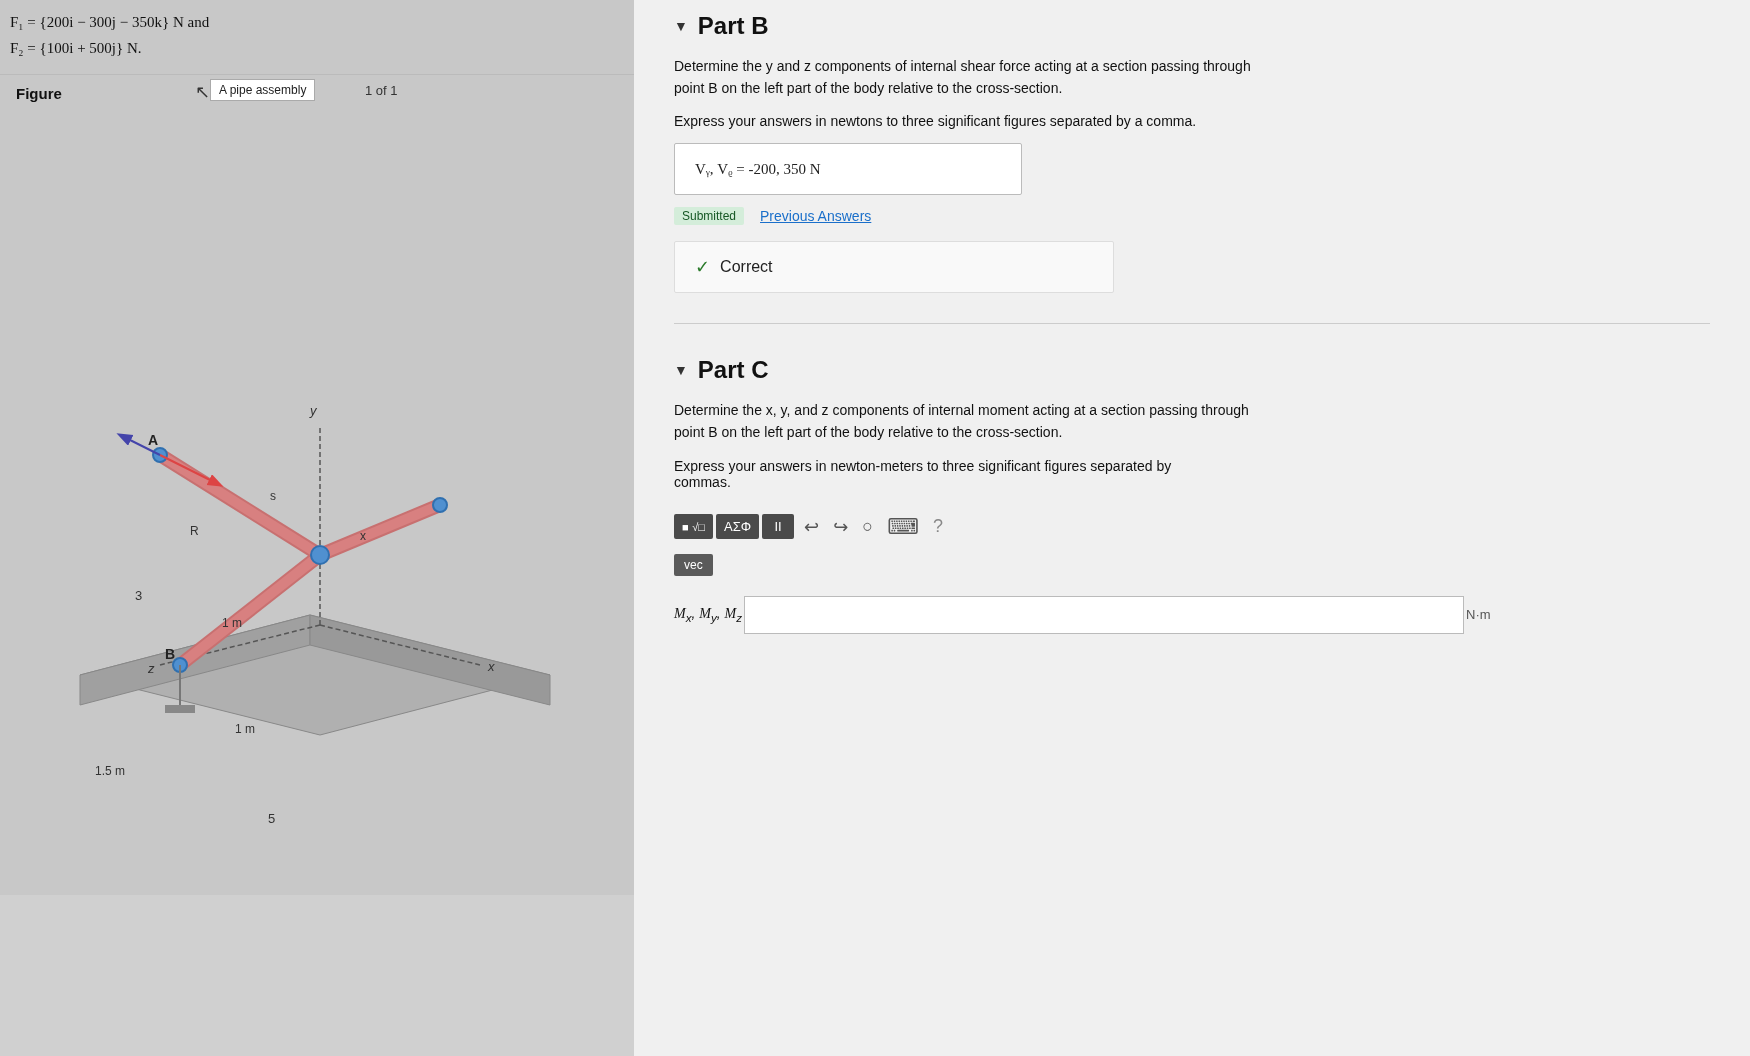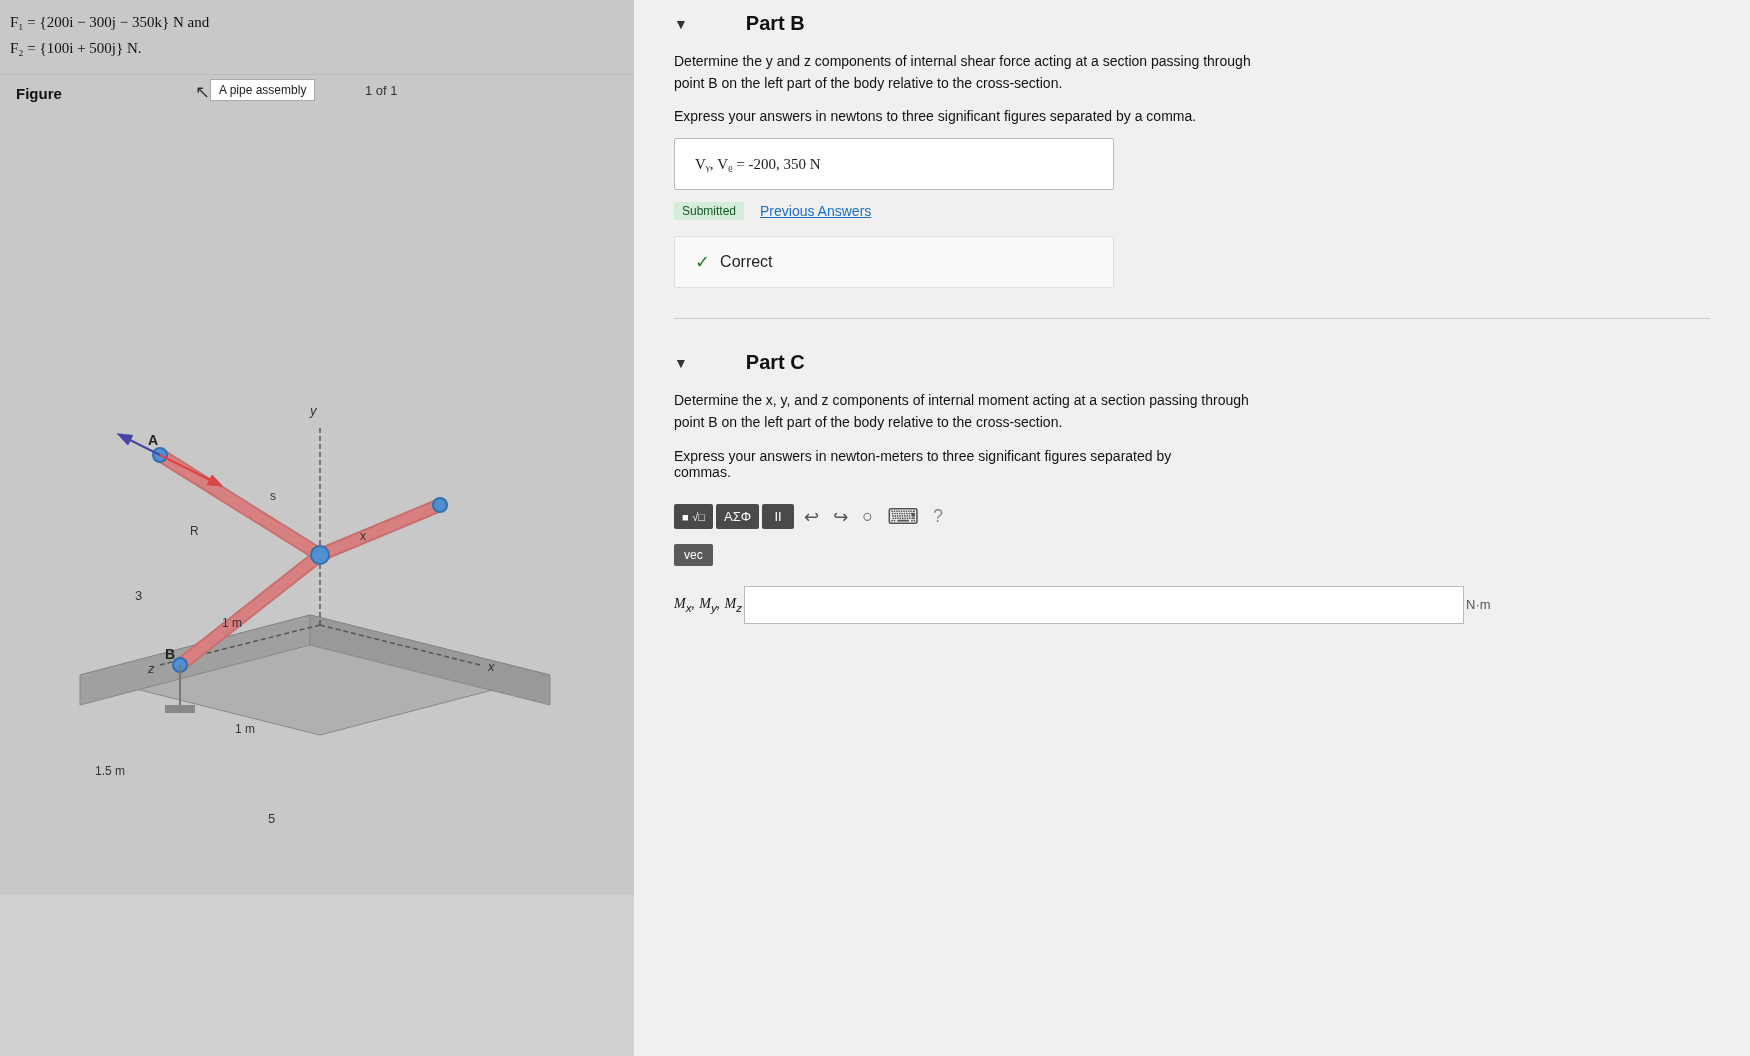--- a/index.html
+++ b/index.html
@@ -98,24 +98,23 @@
       padding: 12px 0 16px 0;
       gap: 10px;
     }
 
     .part-header-arrow {
       color: #333;
       font-size: 14px;
     }
 
     .part-title {
-      font-size: 20px;
+      font-size: 24px;
       font-weight: bold;
       color: #111;
-      margin-left: 48px;
     }
 
     .part-description {
       font-size: 14px;
       color: #111;
       line-height: 1.55;
       margin-bottom: 14px;
     }
 
     .express-line {
@@ -123,21 +122,21 @@
       color: #111;
       margin-bottom: 14px;
       font-weight: normal;
     }
 
     
     .answer-box {
       border: 1px solid #bbb;
       background: white;
       padding: 16px 20px;
-      width: 440px;
+      width: 348px;
       font-size: 15px;
       color: #222;
       margin-bottom: 12px;
       border-radius: 2px;
     }
 
     
     .previous-answers-row {
       display: flex;
       align-items: center;

